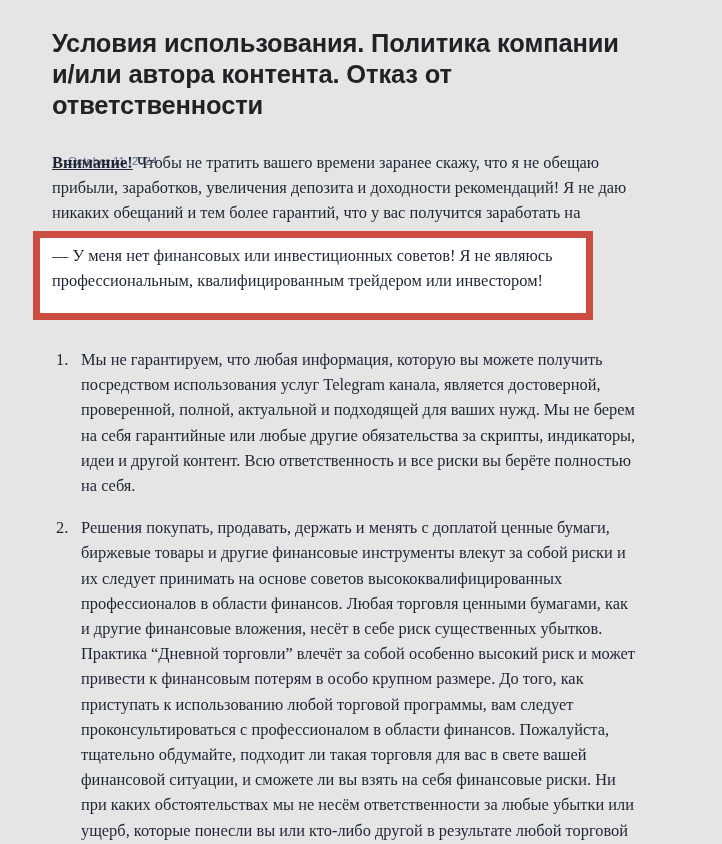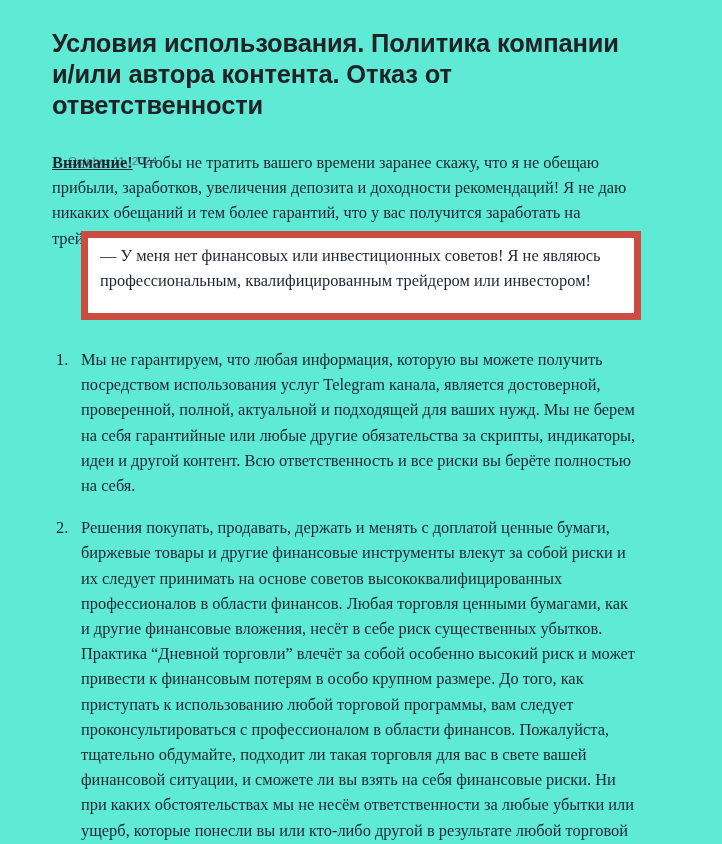--- a/index.html
+++ b/index.html
@@ -12,21 +12,21 @@
     height: 844px;
     overflow: hidden;
     font-family: "Liberation Serif", "DejaVu Serif", serif;
     position: relative;
   }
 
   .page {
     position: relative;
     width: 722px;
     height: 844px;
-    background: #5eead4;
+    background: #e5e5e5;
     box-sizing: border-box;
     padding: 0;
   }
 
   .article {
     position: absolute;
     left: 52px;
     top: 0;
     width: 596px;
   }
@@ -108,21 +108,20 @@
   .callout {
     position: absolute;
     left: 33px;
     top: 231px;
     width: 560px;
     height: 89px;
     box-sizing: border-box;
     background: #ffffff;
     border: 7px solid #cc4c41;
     z-index: 5;
-    margin-left: 48px;
   }
 
   .callout-inner {
     position: absolute;
     left: 12px;
     top: 5px;
     width: 530px;
     font-size: 16.4px;
     line-height: 25.2px;
     color: #1d2433;

